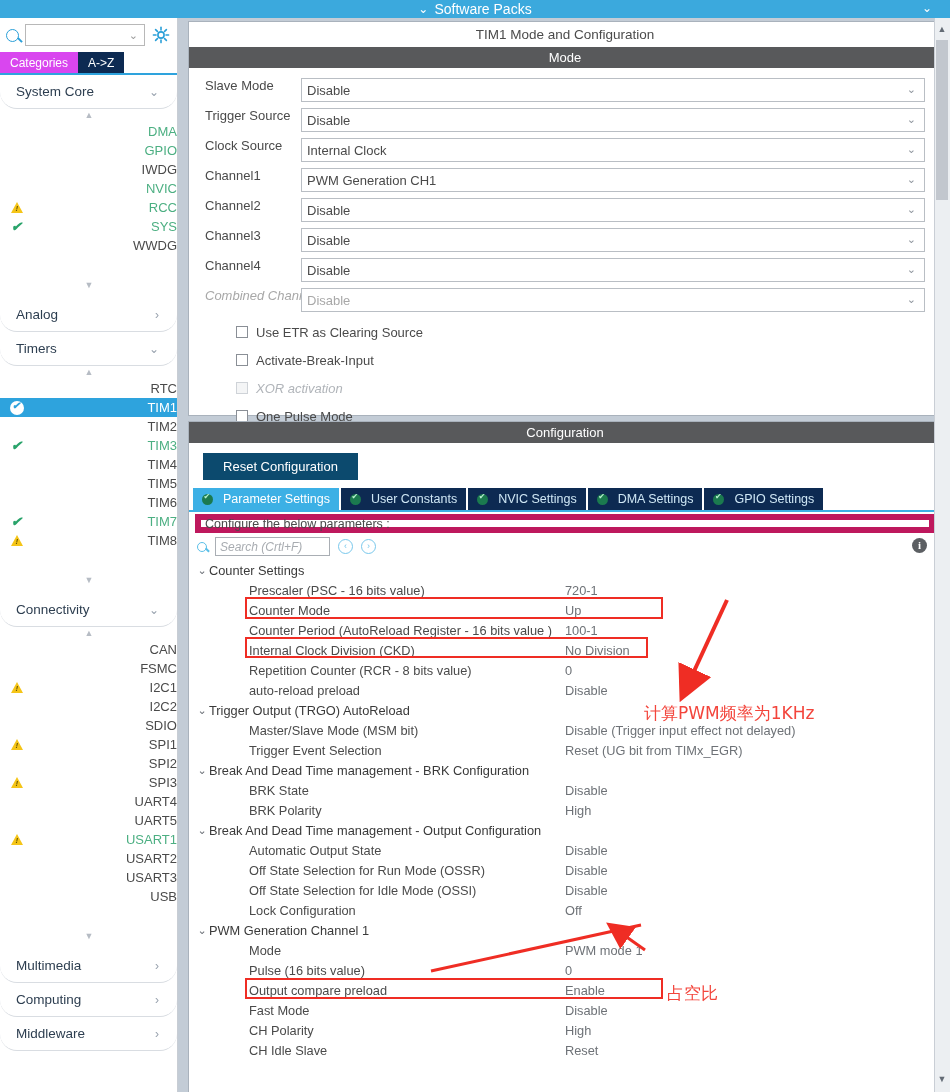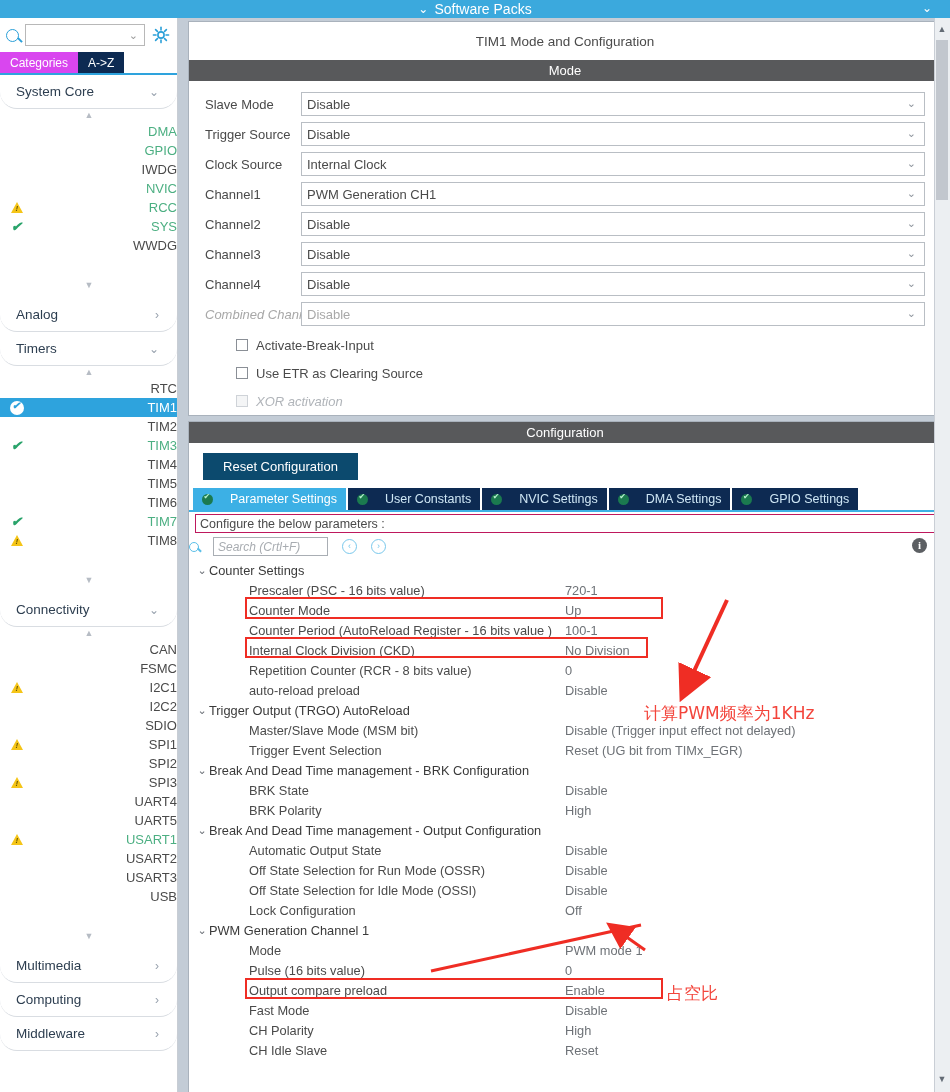--- a/index.html
+++ b/index.html
@@ -131,31 +131,31 @@
     color: #636b75; font-size: 9px; text-align: center; line-height: 12px;
   }
   #sb-up { top: 5px; }
   #sb-down { top: 1055px; }
 
   #mode-card {
     position: absolute; left: 10px; top: 3px; width: 754px; height: 395px;
     background: #fff; border: 1px solid #a9b2bc;
   }
   .card-title {
-    height: 38px; display: flex; align-items: center; justify-content: center;
+    height: 25px; display: flex; align-items: center; justify-content: center;
     color: #4b4b4b; font-size: 13.5px; background: #fff;
   }
   .band {
     height: 21px; background: #58595b; color: #fff;
     display: flex; align-items: center; justify-content: center;
     font-size: 13px;
   }
 
   #mode-body { padding: 10px 16px 0 16px; }
-  .drow { display: flex; align-items: center; height: 26px; margin-bottom: 4px; }
+  .drow { display: flex; height: 26px; margin-bottom: 4px; }
   .dlabel { color: #4a4a4a; font-size: 13px; white-space: nowrap; }
   .dlabel.dim { color: #a8a8a8; font-style: italic; }
   .dsel {
     flex: 1; height: 24px; border: 1px solid #b9bec4; background: #fff;
     display: flex; align-items: center; padding-left: 5px;
     color: #4a4a4a; font-size: 13px; position: relative;
   }
   .dsel.dim { color: #a8a8a8; }
   .dsel .arr {
     position: absolute; right: 8px; top: 4px;
@@ -175,44 +175,44 @@
   #reset-btn {
     display: inline-flex; align-items: center; justify-content: center;
     width: 155px; height: 27px; background: #0c4a6e; color: #fff;
     font-size: 13px;
   }
   #tabs {
     display: flex; align-items: flex-end; padding-left: 4px; height: 22px;
     position: relative;
   }
   .ctab {
-    display: flex; align-items: center; gap: 17px;
+    display: flex; align-items: center; gap: 10px;
     height: 22px; padding: 0 9px; color: #cfe7f5; font-size: 12.5px;
     background: #0d2a52; margin-right: 2px;
   }
   .ctab.active { background: #3cb0e5; color: #ffffff; }
   .ctab .tick {
     width: 11px; height: 11px; border-radius: 50%; background: #1b7a4f;
     position: relative; flex: none;
   }
   .ctab .tick::after {
     content: "\2714"; position: absolute; left: 1.5px; top: -2px;
     font-size: 8px; color: #b7f2cf;
   }
   .ctab.active .tick { background: #1b7a4f; }
   #tabs-underline { height: 2px; background: #3cb0e5; }
 
   #configure-bar {
-    margin: 2px 6px 0 6px; height: 19px; border: 1px solid #be185d;
+    margin: 2px 6px 0 6px; height: 19px; border: 6px solid #be185d;
     display: flex; align-items: center; padding-left: 4px;
     font-size: 12.5px; color: #4a4a4a;
   }
   #psearch-row {
-    display: flex; align-items: center; height: 27px; padding-left: 0;
-    gap: 14px; position: relative;
+    display: flex; align-items: center; height: 27px; padding-left: 8px;
+    gap: 8px; position: relative;
   }
   .mag-sm {
     width: 10px; height: 10px; border: 1.6px solid #5bbfe8; border-radius: 50%;
     position: relative; flex: none;
   }
   .mag-sm::after {
     content: ""; position: absolute; width: 5px; height: 1.6px; background: #5bbfe8;
     transform: rotate(45deg); right: -4px; bottom: 0;
   }
   #psearch-input {
@@ -549,25 +549,25 @@
             <span class="dlabel dim" style="width: 96px;">Combined Channels</span>
             <div class="dsel dim">
               <span>Disable</span>
               <span class="arr">⌄</span>
             </div>
           </div>
         </div>
       <div id="mode-checks">
           <div class="cbrow">
             <span class="cbox"></span>
-            <span class="cblabel">Activate-Break-Input</span>
+            <span class="cblabel">Use ETR as Clearing Source</span>
           </div>
           <div class="cbrow">
             <span class="cbox"></span>
-            <span class="cblabel">Use ETR as Clearing Source</span>
+            <span class="cblabel">Activate-Break-Input</span>
           </div>
           <div class="cbrow">
             <span class="cbox dis"></span>
             <span class="cblabel dim">XOR activation</span>
           </div>
           <div class="cbrow">
             <span class="cbox"></span>
             <span class="cblabel">One Pulse Mode</span>
           </div>
         </div>

